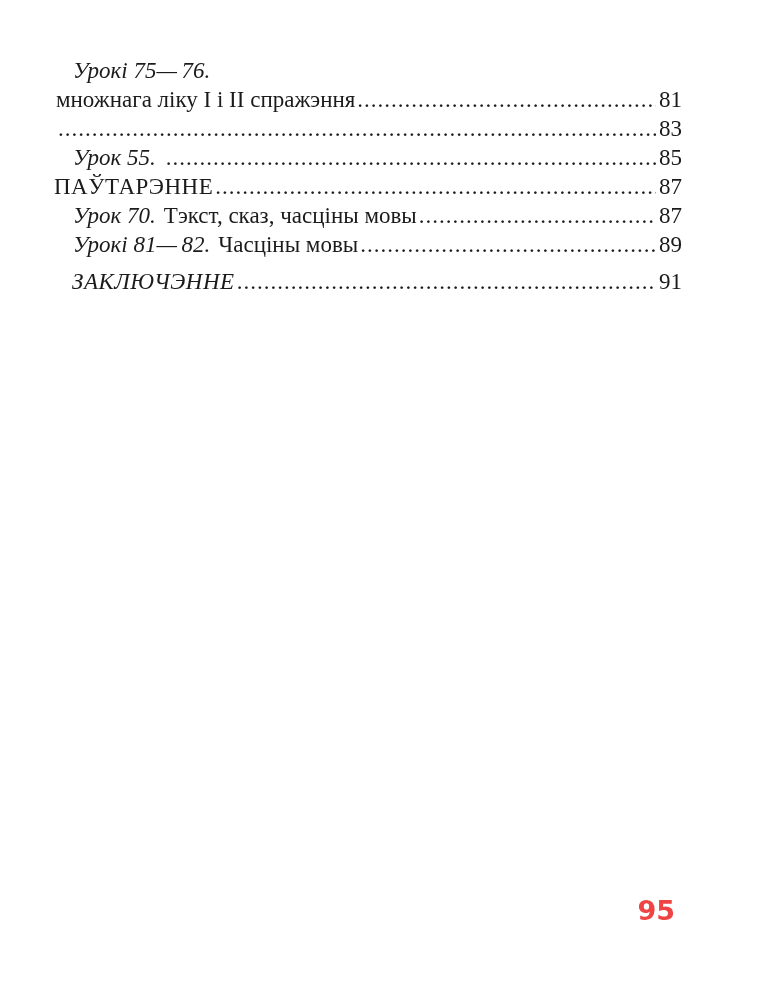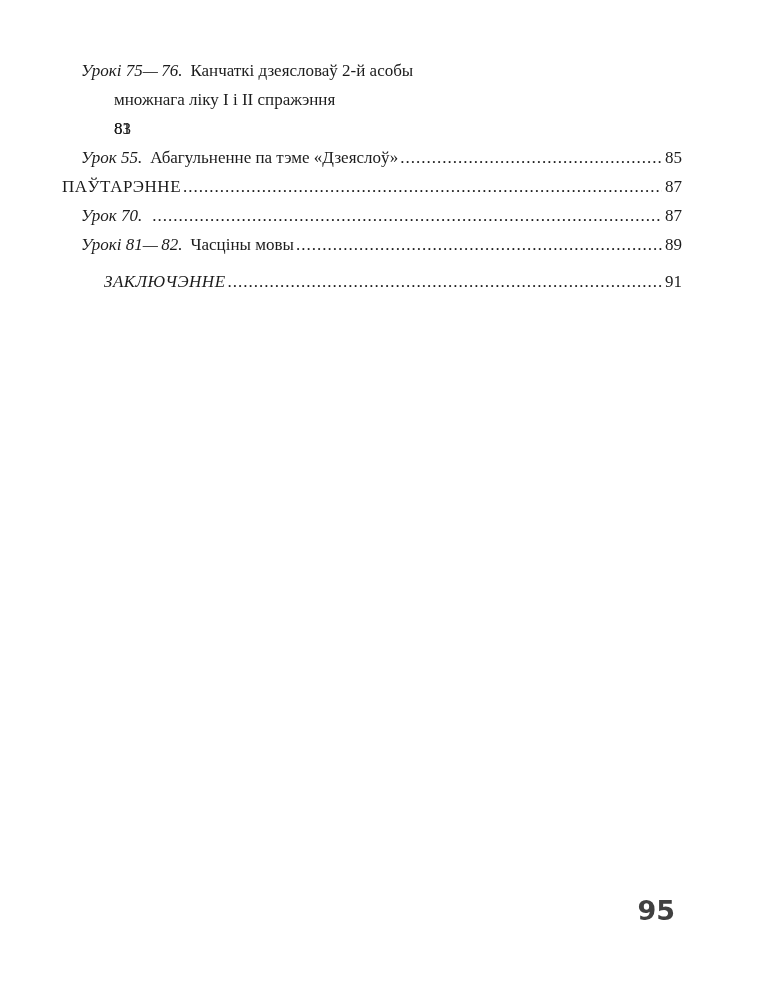--- a/index.html
+++ b/index.html
@@ -16,35 +16,35 @@
     color: #1b1b1b;
   }
   .page {
     position: absolute;
     inset: 0;
     background: #ffffff;
   }
   .toc {
     position: absolute;
     top: 56px;
-    left: 8px;
+    left: 0;
     right: 86px;
-    font-size: 17px;
+    font-size: 23px;
     line-height: 29px;
   }
   .toc-row {
     display: flex;
     align-items: baseline;
     white-space: nowrap;
     height: 29px;
   }
   .indent-lesson { margin-left: 73px; }
-  .indent-cont   { margin-left: 103px; flex-direction: column; }
+  .indent-cont   { margin-left: 56px; }
   .indent-section { margin-left: 54px; }
-  .indent-conclusion { margin-left: 96px; margin-top: 8px; }
+  .indent-conclusion { margin-left: 72px; margin-top: 8px; }
   .lesson-label {
     font-style: italic;
     margin-right: 8px;
   }
   .section-heading {
     font-weight: normal;
     letter-spacing: 0.5px;
   }
   .conclusion-label {
     font-style: italic;
@@ -64,60 +64,59 @@
     text-align: right;
   }
   .folio {
     position: absolute;
     top: 897px;
     right: 93px;
     font-family: "DejaVu Sans", "Liberation Sans", sans-serif;
     font-weight: bold;
     font-size: 27px;
     line-height: 1;
-    color: #404040;
+    color: #ef4444;
   }
 </style>
 </head>
 <body>
 
 <div class="page">
 
   <div class="toc">
 
     <div class="toc-row indent-lesson">
       <span class="lesson-label">Урокі 75— 76.</span>
-      <span class="lesson-title">Канчаткі дзеясловаў 2-й асобы</span>
     </div>
     <div class="toc-row indent-cont">
       <span class="lesson-title">множнага ліку I і II спражэння</span>
       <span class="leader">............................................................................................................................................................................................................................</span>
       <span class="page-ref">81</span>
     </div>
 
     <div class="toc-row indent-cont">
       <span class="leader">............................................................................................................................................................................................................................</span>
       <span class="page-ref">83</span>
     </div>
 
     <div class="toc-row indent-lesson">
       <span class="lesson-label">Урок 55.</span>
-      <span class="lesson-title">Абагульненне па тэме «Дзеяслоў»</span>
       <span class="leader">............................................................................................................................................................................................................................</span>
       <span class="page-ref">85</span>
     </div>
 
     <div class="toc-row indent-section">
       <span class="section-heading">ПАЎТАРЭННЕ</span>
       <span class="leader">............................................................................................................................................................................................................................</span>
       <span class="page-ref">87</span>
     </div>
 
     <div class="toc-row indent-lesson">
       <span class="lesson-label">Урок 70.</span>
+      <span class="lesson-title">Тэкст, сказ, часціны мовы</span>
       <span class="leader">............................................................................................................................................................................................................................</span>
       <span class="page-ref">87</span>
     </div>
 
     <div class="toc-row indent-lesson">
       <span class="lesson-label">Урокі 81— 82.</span>
       <span class="lesson-title">Часціны мовы</span>
       <span class="leader">............................................................................................................................................................................................................................</span>
       <span class="page-ref">89</span>
     </div>

